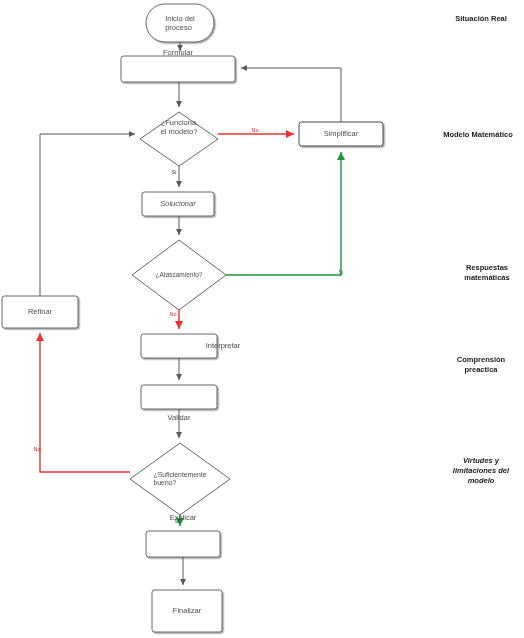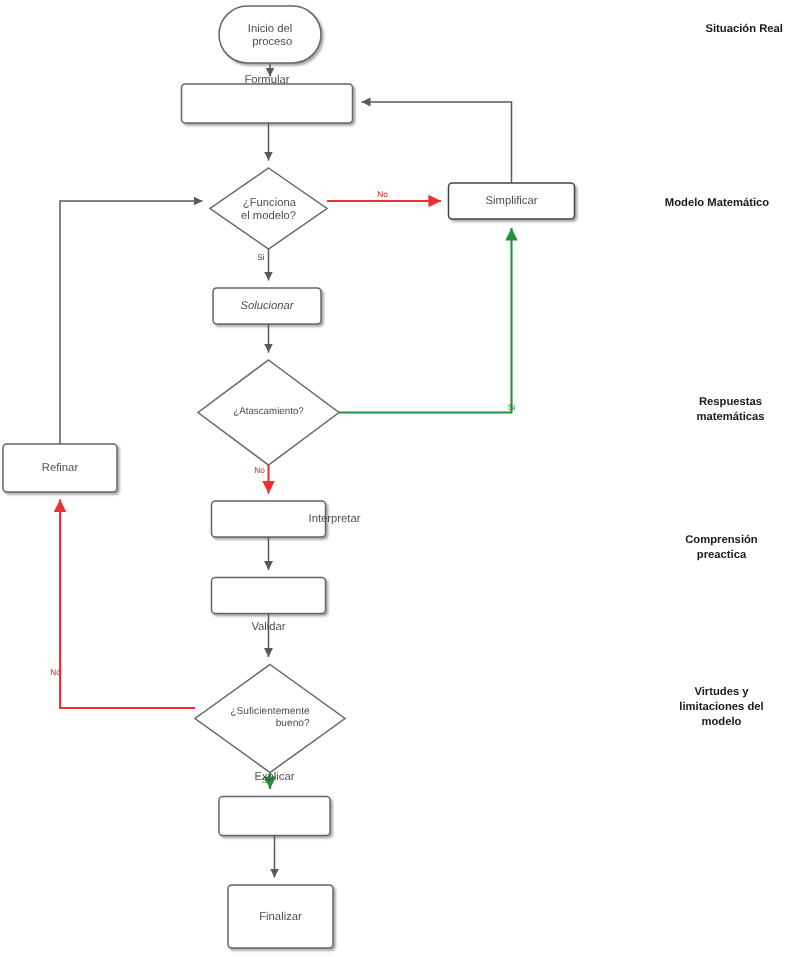--- a/index.html
+++ b/index.html
@@ -16,21 +16,21 @@
     font-family: "Liberation Sans", sans-serif;
   }
   #canvas {
     position: absolute;
     top: 0; left: 0;
     width: 524px;
     height: 638px;
   }
   .node-label {
     position: absolute;
-    text-align: right;
+    text-align: left;
     font-size: 7.5px;
     color: #4d4d4d;
     line-height: 1.25;
     pointer-events: none;
     white-space: pre-line;
     display: flex;
     align-items: center;
     justify-content: center;
   }
   .edge-label {
@@ -144,41 +144,41 @@
   <path d="M130,472 L40,472 L40,333" fill="none" stroke="#f03030" stroke-width="1.4" marker-end="url(#arrow-red)"></path>
 
   <path d="M180,515 L180,526" fill="none" stroke="#1f9440" stroke-width="1.4" marker-end="url(#arrow-green)"></path>
 
   <path d="M183,557 L183,585" fill="none" stroke="#595959" stroke-width="1" marker-end="url(#arrow-gray)"></path>
 </svg>
 
 <div class="node-label" style="left:146px; top:4px; width:68px; height:38px;">Inicio del
 proceso</div>
 <div class="node-label" style="left:121px; top:40px; width:114px; height:26px;">Formular</div>
-<div class="node-label" style="left:140px; top:112px; width:78px; height:54px;">¿Funciona
+<div class="node-label" style="left:140px; top:100px; width:78px; height:54px;">¿Funciona
 el modelo?</div>
 <div class="node-label" style="left:299px; top:122px; width:84px; height:24px;">Simplificar</div>
 <div class="node-label" style="left:142px; top:192px; width:72px; height:24px;font-style:italic;">Solucionar</div>
 <div class="node-label" style="left:130px; top:240px; width:98px; height:70px; font-size:6.5px;">¿Atascamiento?</div>
 <div class="node-label" style="left:2px; top:296px; width:76px; height:32px;">Refinar</div>
 <div class="node-label" style="left:141px; top:334px; width:76px; height:24px;margin-left:44px;">Interpretar</div>
 <div class="node-label" style="left:141px; top:385px; width:76px; height:24px;margin-top:21px;">Validar</div>
 <div class="node-label" style="left:130px; top:443px; width:100px; height:72px; font-size:6.8px;">¿Suficientemente
 bueno?</div>
 <div class="node-label" style="left:146px; top:505px; width:74px; height:26px;">Explicar</div>
 <div class="node-label" style="left:152px; top:590px; width:70px; height:42px;">Finalizar</div>
 
 <div class="edge-label red" style="left:248px; top:128px; width:14px;">No</div>
 <div class="edge-label dark" style="left:167px; top:170px; width:14px;">Si</div>
 <div class="edge-label green" style="left:334px; top:270px; width:14px;">Si</div>
 <div class="edge-label red" style="left:166px; top:312px; width:14px;">No</div>
 <div class="edge-label red" style="left:30px; top:447px; width:14px;">No</div>
 <div class="edge-label green" style="left:170px; top:519px; width:14px;">Si</div>
 
-<div class="stage-label" style="left:440px; top:14px; width:82px;text-align:right;">Situación Real</div>
+<div class="stage-label" style="left:440px; top:14px; width:82px;">Situación Real</div>
 <div class="stage-label" style="left:432px; top:130px; width:92px;">Modelo Matemático</div>
 <div class="stage-label" style="left:448px; top:263px; width:78px;text-align:center;">Respuestas
 matemáticas</div>
 <div class="stage-label" style="left:442px; top:355px; width:78px;">Comprensión
 preactica</div>
-<div class="stage-label" style="left:440px; top:456px; width:82px;">Virtudes y
+<div class="stage-label" style="left:440px; top:456px; width:82px;font-style:italic;">Virtudes y
 limitaciones del
 modelo</div>
 
 </body></html>

